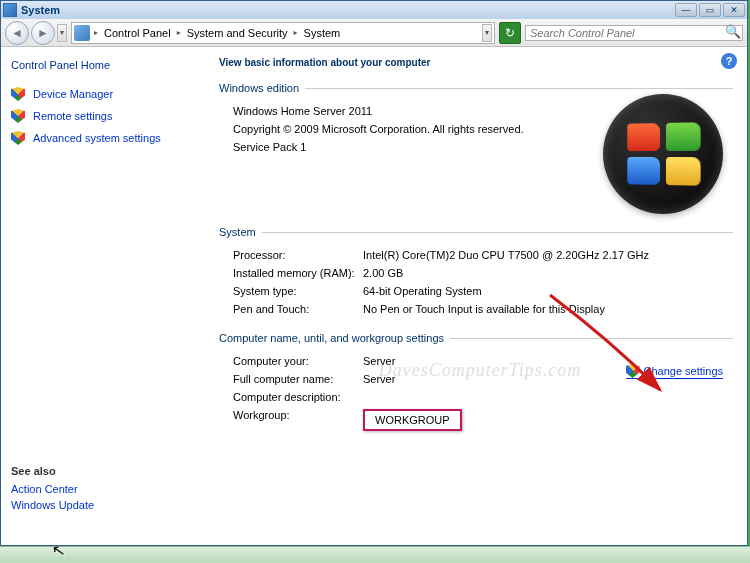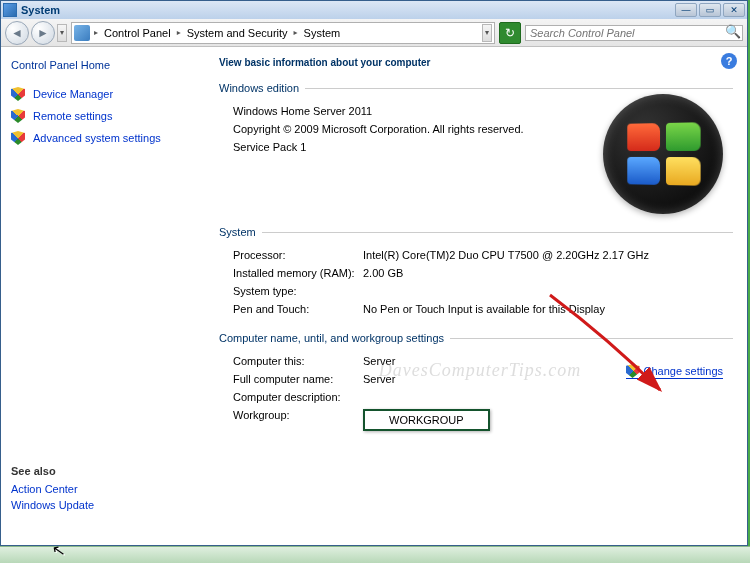--- a/index.html
+++ b/index.html
@@ -41,21 +41,21 @@
 .val { flex: 1; color: #000; }
 .win-edition { position: relative; min-height: 130px; }
 .win-logo { position: absolute; right: 10px; top: 0; width: 120px; height: 120px; border-radius: 50%; background: radial-gradient(circle at 35% 30%, #333, #000); display: flex; align-items: center; justify-content: center; overflow: hidden; box-shadow: inset 0 0 12px rgba(255,255,255,0.25), 0 2px 6px rgba(0,0,0,.3); }
 .win-flag { width: 74px; height: 62px; position: relative; transform: perspective(200px) rotateY(-8deg); }
 .win-flag span { position: absolute; width: 34px; height: 28px; border-radius: 4px 8px 6px 4px; }
 .win-flag .r { background: linear-gradient(#ff6a3a, #d42a1a); top: 0; left: 0; }
 .win-flag .g { background: linear-gradient(#7ad648, #2e9a2e); top: 0; right: 0; }
 .win-flag .b { background: linear-gradient(#5aa8ff, #1a5ac8); bottom: 0; left: 0; }
 .win-flag .y { background: linear-gradient(#ffe060, #e8a820); bottom: 0; right: 0; }
 .change-link { position: absolute; right: 10px; top: 20px; display: flex; align-items: center; gap: 4px; color: #0033cc; border-bottom: 1px solid #0033cc; cursor: pointer; }
-.workgroup-box { display: inline-block; border: 2px solid #14532d; padding: 3px 24px; box-shadow: 1px 1px 3px rgba(0,0,0,.3); }
+.workgroup-box { display: inline-block; border: 2px solid #be185d; padding: 3px 10px; box-shadow: 1px 1px 3px rgba(0,0,0,.3); }
 .activation { padding-left: 14px; display: flex; align-items: center; gap: 6px; }
 .activation .key-ico { width: 16px; height: 16px; border-radius: 50%; background: radial-gradient(circle at 30% 30%, #ffe89a, #e0a830); box-shadow: 0 0 2px rgba(0,0,0,.3); position: relative; }
 .activation .key-ico::after { content: "✶"; position: absolute; left: 3px; top: 0; font-size: 10px; color: #9a6a10; }
 .activation span { color: #000; }
 .activation a { color: #0033cc; }
 .watermark { position: absolute; top: 360px; left: 230px; right: 20px; text-align: center; font-size: 18px; font-style: italic; font-family: Georgia, serif; color: rgba(120,120,120,.25); pointer-events: none; letter-spacing: 1px; }
 .arrow-svg { position: absolute; top: 290px; left: 540px; pointer-events: none; }
 .taskbar-shadow { position: absolute; bottom: 0; left: 0; right: 0; height: 17px; background: linear-gradient(#dfefdf, #b8d8b8); border-top: 1px solid #8ab88a; }
 .cursor { position: absolute; bottom: 3px; left: 52px; font-size: 16px; color: #000; transform: rotate(-10deg); text-shadow: 1px 1px 0 #fff; }
 .cs-rel { position: relative; }
@@ -150,35 +150,36 @@
         <div class="row">
             <div class="lbl">Processor:</div>
             <div class="val">Intel(R) Core(TM)2 Duo CPU    T7500  @ 2.20GHz   2.17 GHz</div>
           </div>
         <div class="row">
             <div class="lbl">Installed memory (RAM):</div>
             <div class="val">2.00 GB</div>
           </div>
         <div class="row">
             <div class="lbl">System type:</div>
+            <div class="val">64-bit Operating System</div>
           </div>
         <div class="row">
             <div class="lbl">Pen and Touch:</div>
             <div class="val">No Pen or Touch Input is available for this Display</div>
           </div>
       </fieldset>
 
       <fieldset class="cs-rel">
         <legend>Computer name, until, and workgroup settings</legend>
         <div class="change-link">
           <span class="shield-ico"></span>
           <span>Change settings</span>
         </div>
         <div class="row">
-            <div class="lbl">Computer this:</div>
+            <div class="lbl">Computer your:</div>
             <div class="val">Server</div>
           </div>
         <div class="row">
             <div class="lbl">Full computer name:</div>
             <div class="val">Server</div>
           </div>
         <div class="row">
             <div class="lbl">Computer description:</div>
             <div class="val"></div>
           </div>

